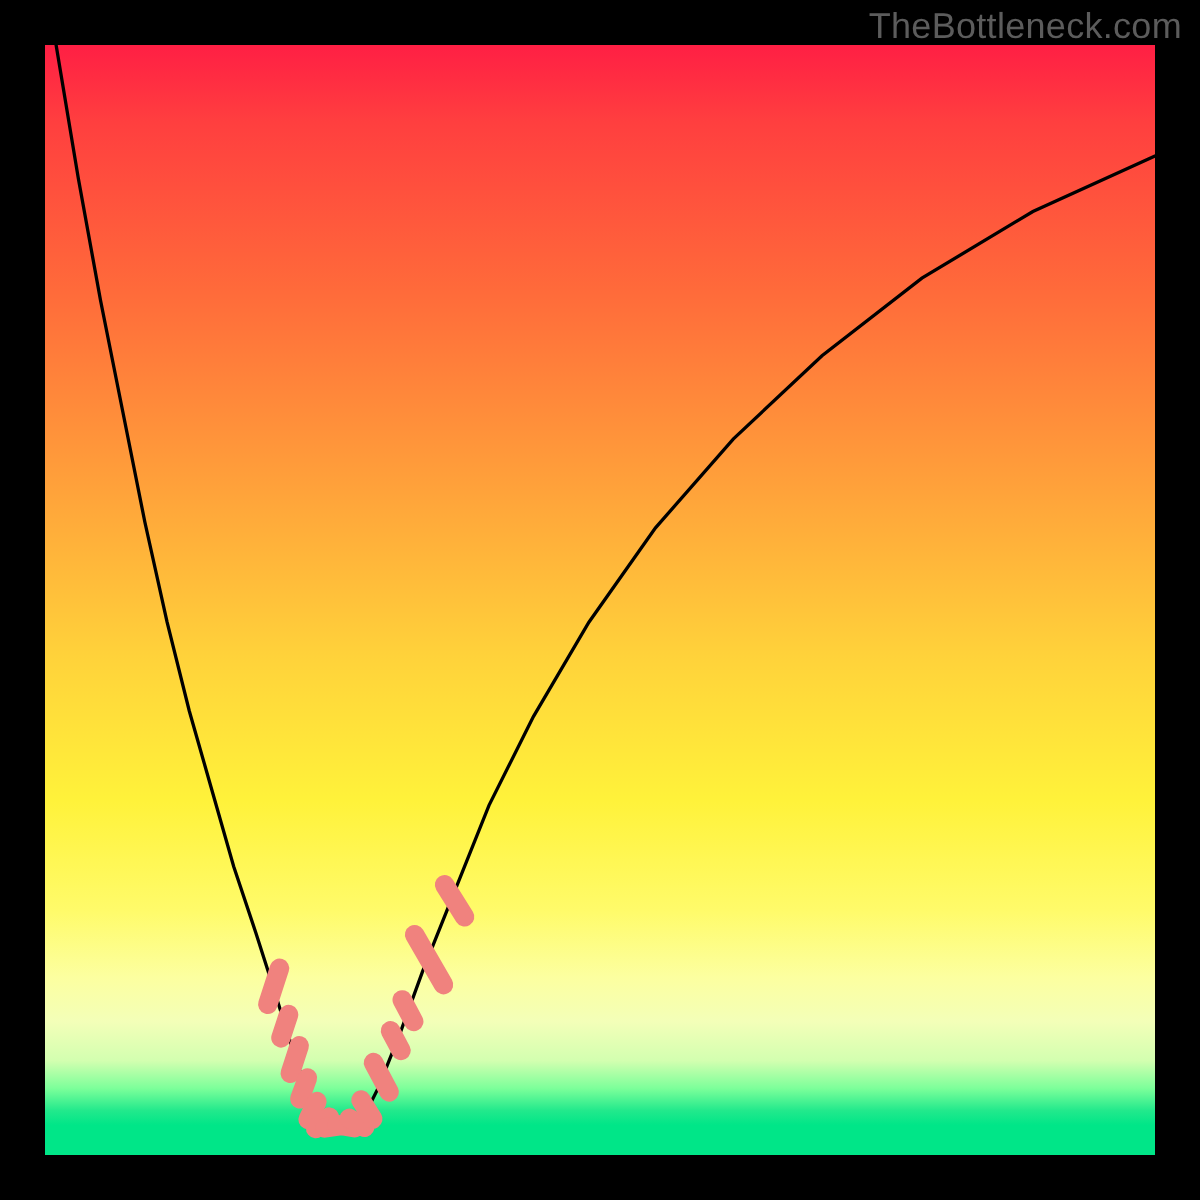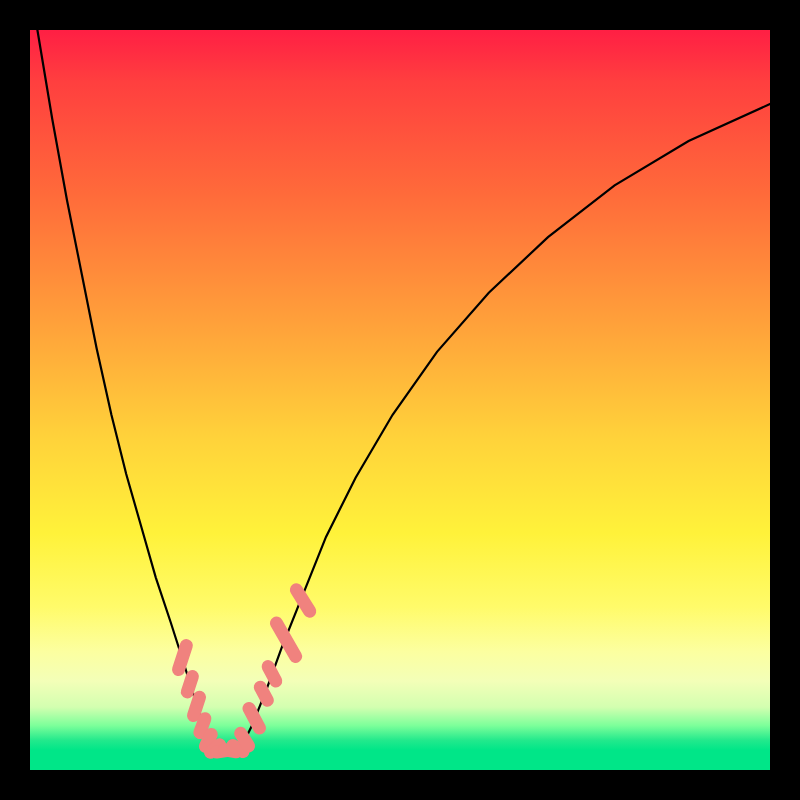--- a/index.html
+++ b/index.html
@@ -58,20 +58,21 @@
     width: 740px;
     height: 740px;
     overflow: visible;
   }
 </style>
 </head>
 <body>
 
 <div class="frame">
 
+  <div class="watermark">TheBottleneck.com</div>
 
   <div class="plot"></div>
 
   <svg class="curves" viewBox="0 0 740 740" preserveAspectRatio="none">
     <g id="curve-group">
         <path d="M7.40 0.00 L22.20 88.80 L37.00 170.20 L51.80 244.20 L66.60 318.20 L81.40 384.80 L96.20 444.00 L111.00 495.80 L125.80 547.60 L140.60 592.00 L152.44 629.00 L162.80 662.30 L172.42 691.90 L180.56 716.32 L180.56 716.32 L187.22 720.76 L195.36 721.50 L203.50 720.76 L210.90 717.80 L210.90 717.80 L222.00 695.60 L236.80 658.60 L251.60 617.90 L273.80 562.40 L296.00 506.90 L325.60 447.70 L362.60 384.80 L407.00 321.90 L458.80 262.70 L518.00 207.20 L584.60 155.40 L658.60 111.00 L740.00 74.00" fill="none" stroke="#000000" stroke-width="2.2" stroke-linecap="round"></path>
       </g>
     <g id="marker-group">
         <line x1="148.55" y1="639.48" x2="156.33" y2="615.56" stroke="#f0827e" stroke-width="13" stroke-linecap="round"></line>
         <line x1="157.32" y1="661.90" x2="162.36" y2="646.42" stroke="#f0827e" stroke-width="13" stroke-linecap="round"></line>

